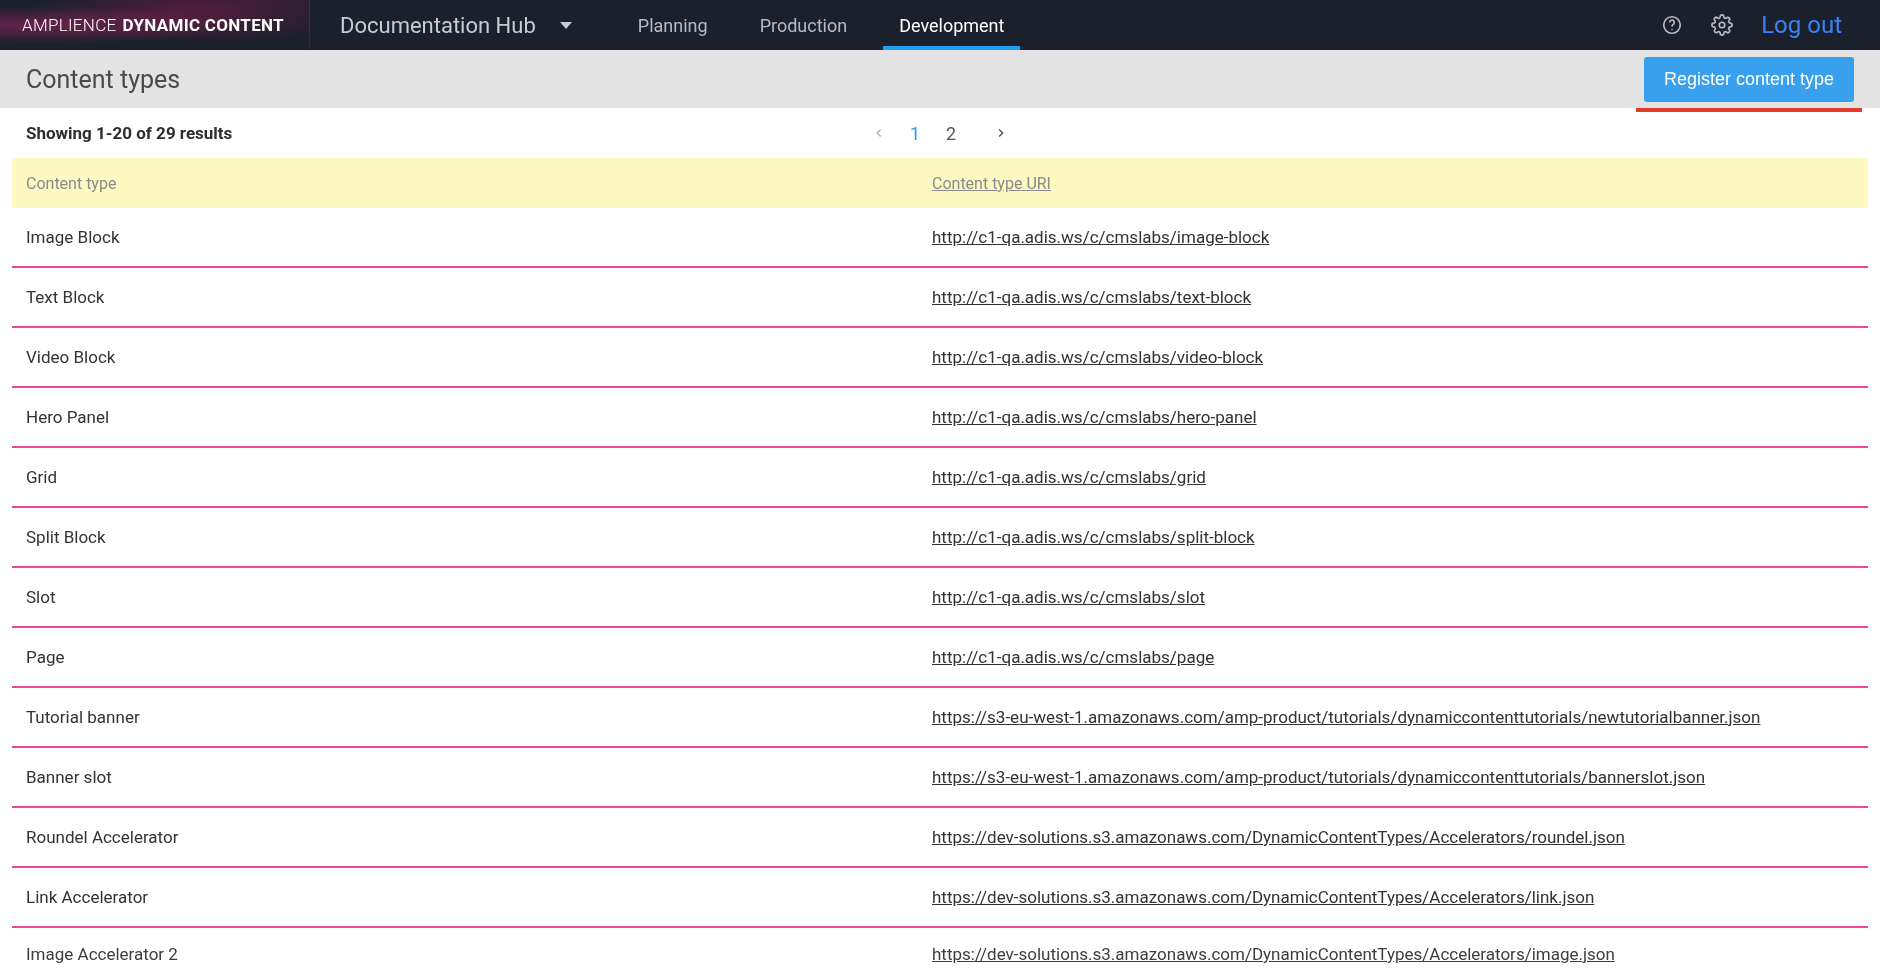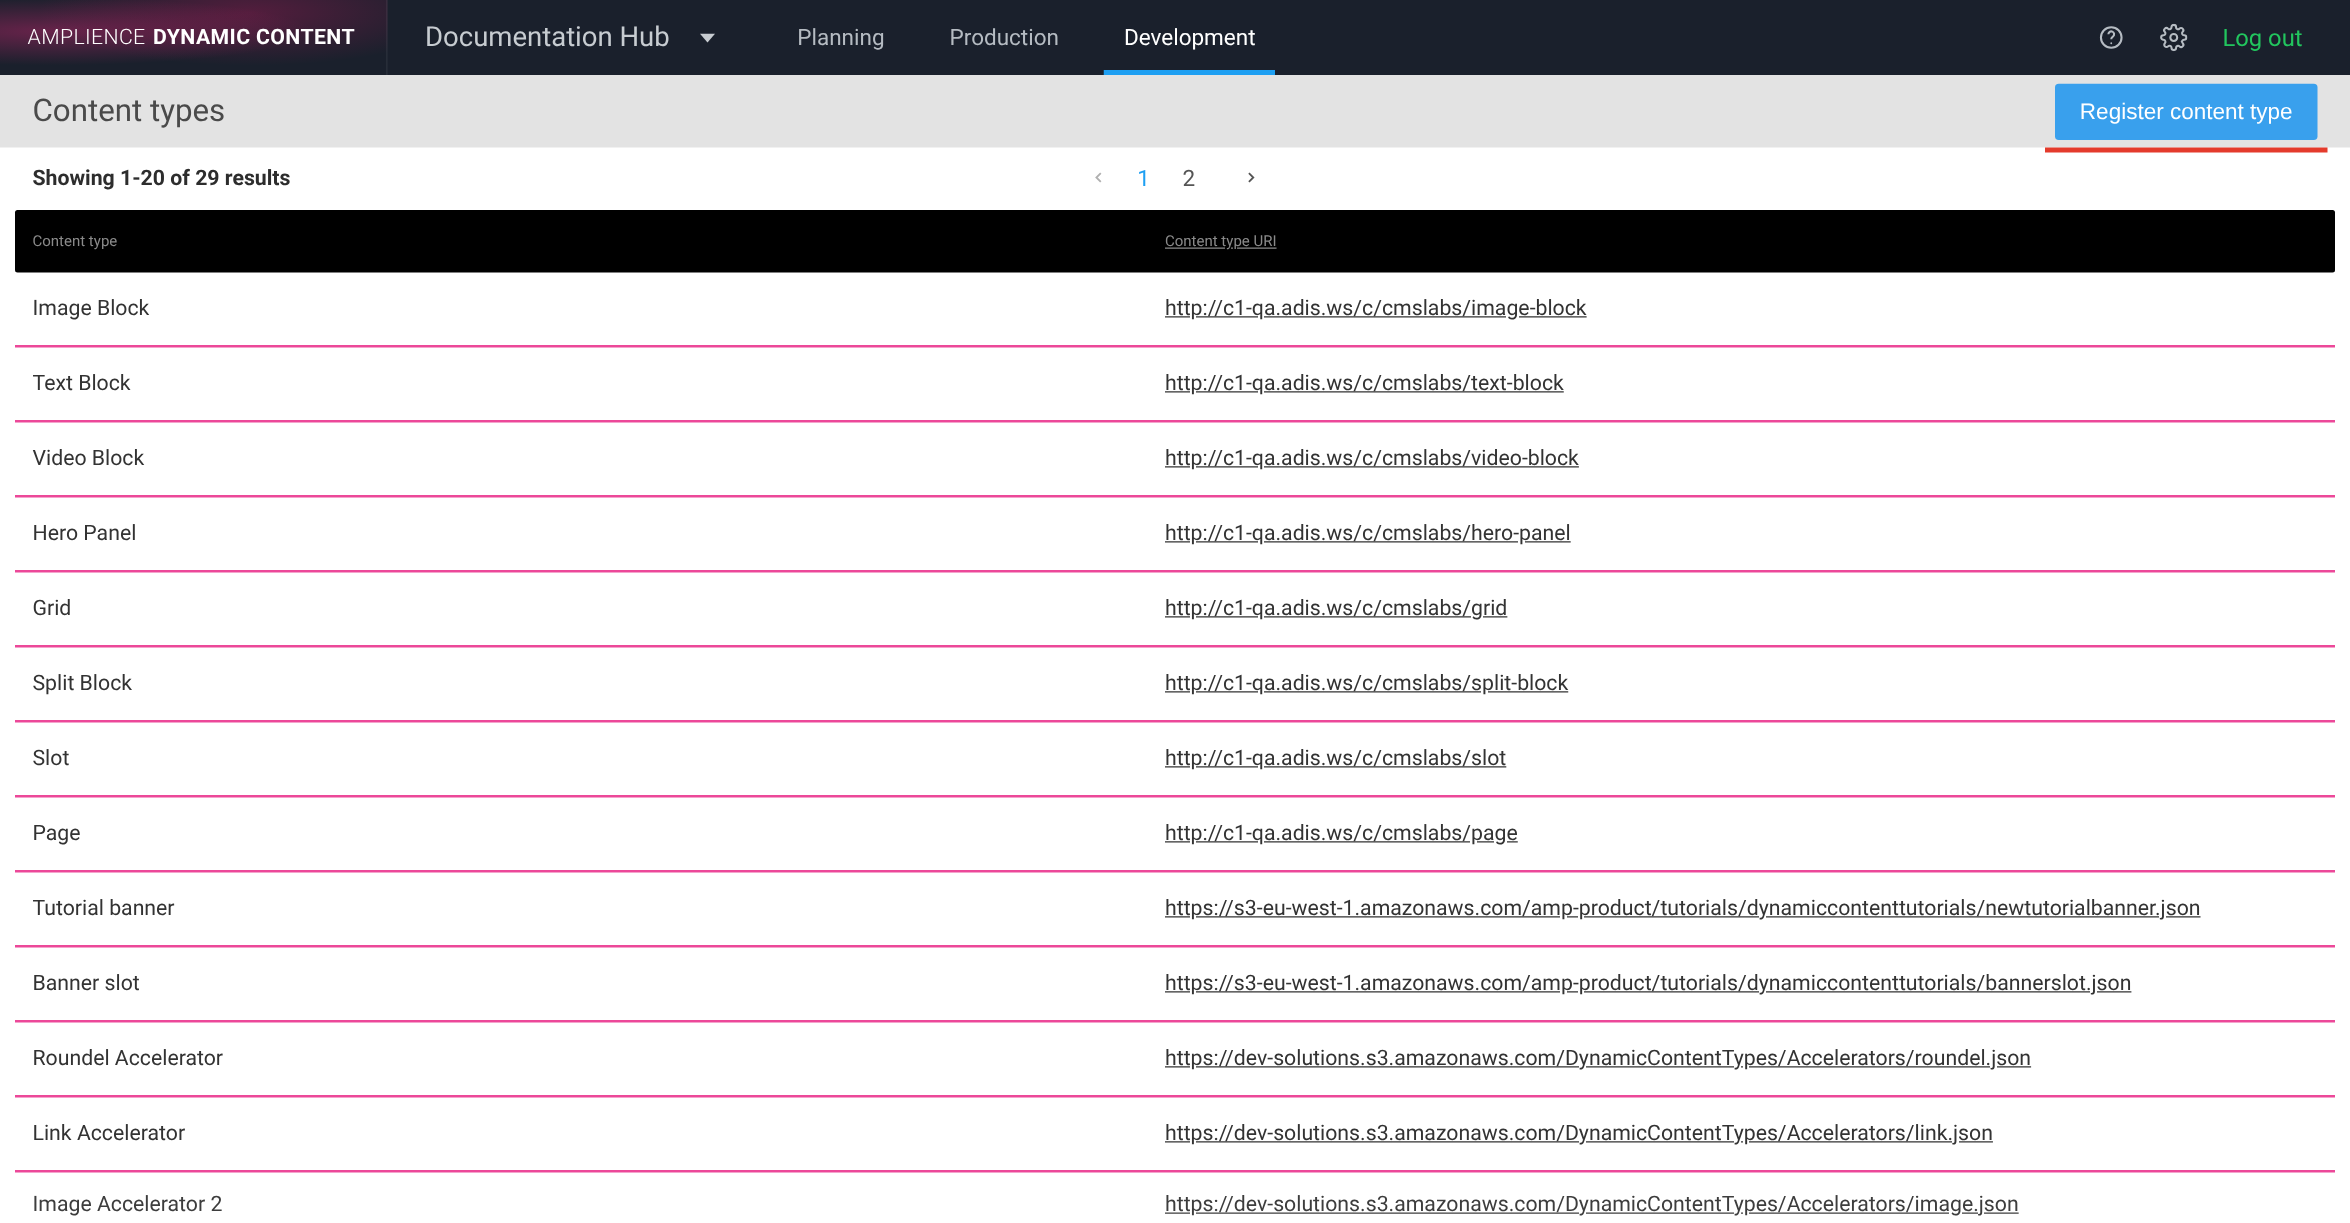--- a/index.html
+++ b/index.html
@@ -7,21 +7,21 @@
     font-family: -apple-system, BlinkMacSystemFont, "Segoe UI", Roboto, Helvetica, Arial, sans-serif;
     background: #fff;
     color: #333;
     width: 1880px;
     height: 978px;
     overflow: hidden;
     position: relative;
   }
   
   .topbar {
-    height: 60px;
+    height: 50px;
     background: #1a202c;
     display: flex;
     align-items: stretch;
     color: #c7ccd1;
     position: relative;
   }
   .topbar::before {
     content: "";
     position: absolute;
     left: 0; top: 0; bottom: 0;
@@ -86,22 +86,22 @@
     gap: 28px;
     padding-right: 38px;
   }
   .icon-btn {
     width: 22px; height: 22px;
     display: flex; align-items: center; justify-content: center;
     cursor: pointer;
     color: #b5bbc2;
   }
   .logout {
-    color: #22c55e;
-    font-size: 19px;
+    color: #3b82f6;
+    font-size: 24px;
     cursor: pointer;
   }
 
   
   .subheader {
     height: 58px;
     background: #e3e3e3;
     display: flex;
     align-items: center;
     padding: 0 26px 0 26px;
@@ -161,26 +161,26 @@
     color: #b0b0b0;
     font-size: 18px;
   }
   .page-arrow.enabled { color: #555; }
   .page-num { cursor: pointer; padding: 2px 6px; }
   .page-num.active { color: #1e9ff2; }
 
   
   .table-wrap { padding: 0 12px; }
   .thead {
-    background: #000000;
+    background: #fef9c3;
     display: flex;
     height: 50px;
     align-items: center;
     color: #8a8a8a;
-    font-size: 12px;
+    font-size: 16px;
     border-radius: 2px;
   }
   .col-name { width: 920px; padding-left: 14px; }
   .col-uri { flex: 1; text-decoration: underline; }
   .trow {
     display: flex;
     align-items: center;
     height: 60px;
     border-bottom: 2px solid #ec4899;
     font-size: 17px;

